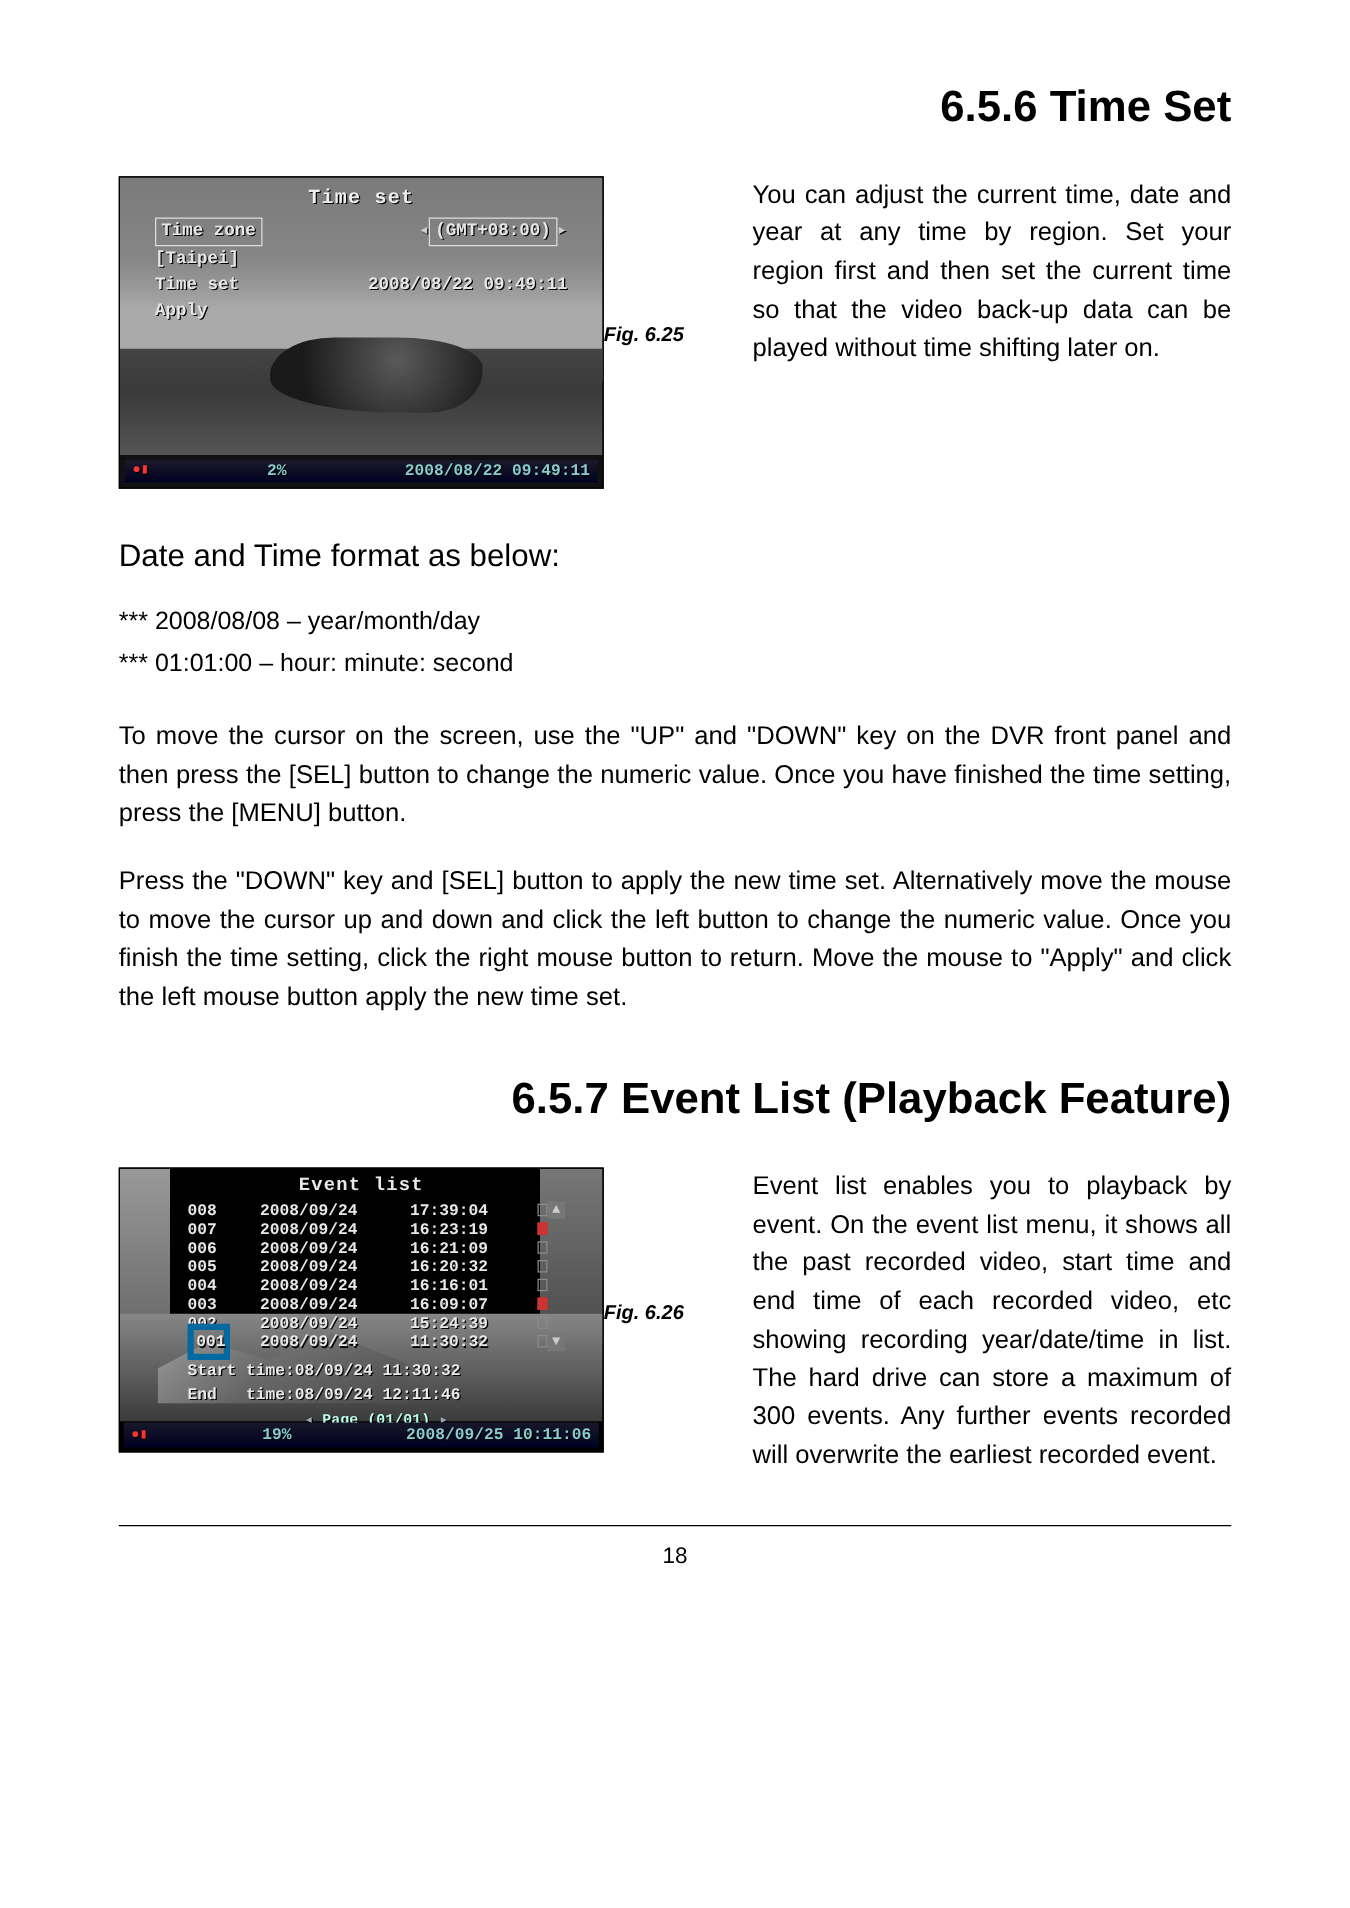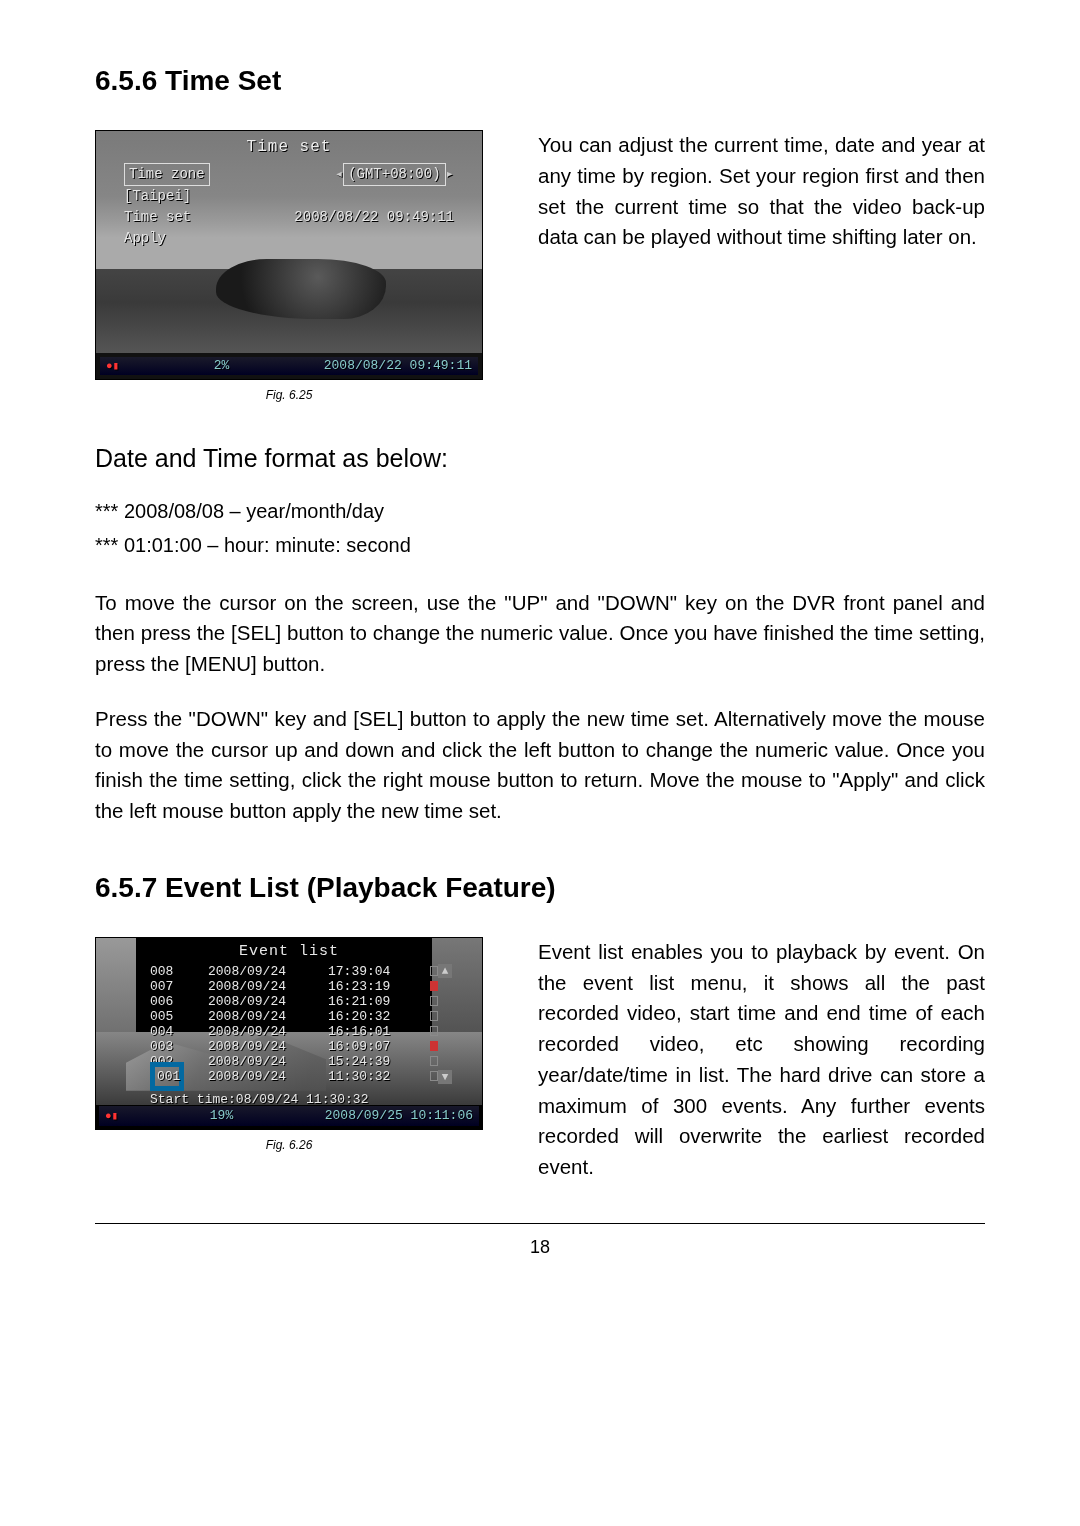--- a/index.html
+++ b/index.html
@@ -6,39 +6,41 @@
   body {
     font-family: Arial, Helvetica, sans-serif;
     background: #fff;
     color: #000;
     width: 1080px;
     padding: 60px 95px 40px 95px;
     font-size: 20.5px;
     line-height: 1.5;
   }
   .section-heading {
-    font-size: 28px;
+    font-size: 35px;
     font-weight: bold;
     margin-bottom: 28px;
+    text-align: right;
   }
   .fig-row {
     display: flex;
     align-items: flex-start;
     gap: 55px;
     margin-bottom: 10px;
   }
   .fig-col {
     display: flex;
-    flex-direction: column;
+    flex-direction: row;
     align-items: center;
+    font-weight: bold;
   }
   .fig-col-wide { flex-shrink: 0; }
   .fig-caption {
     font-style: italic;
-    font-size: 12px;
+    font-size: 16px;
     margin-top: 6px;
     text-align: left;
   }
   .para-justify {
     text-align: justify;
   }
   .para-right {
     flex: 1;
     text-align: justify;
   }
@@ -102,21 +104,21 @@
     justify-content:space-between; padding:0 6px;
     text-shadow: 1px 1px 0 #000;
   }
   .ts-status .rec { color:#f33; font-size:11px; }
   .ts-status .spc { flex:1; text-align:center;  }
   .ts-status .rts { }
 
   
   .el-screen {
     width: 388px;
-    height: 193px;
+    height: 228px;
     background:#000;
     position:relative;
     border:1px solid #000;
     overflow:hidden;
     font-family:"Courier New", monospace;
     color:#e8e8e8;
   }
   .el-bg-left, .el-bg-right, .el-bg-low {
     position:absolute;
     background: linear-gradient(#888,#555);

